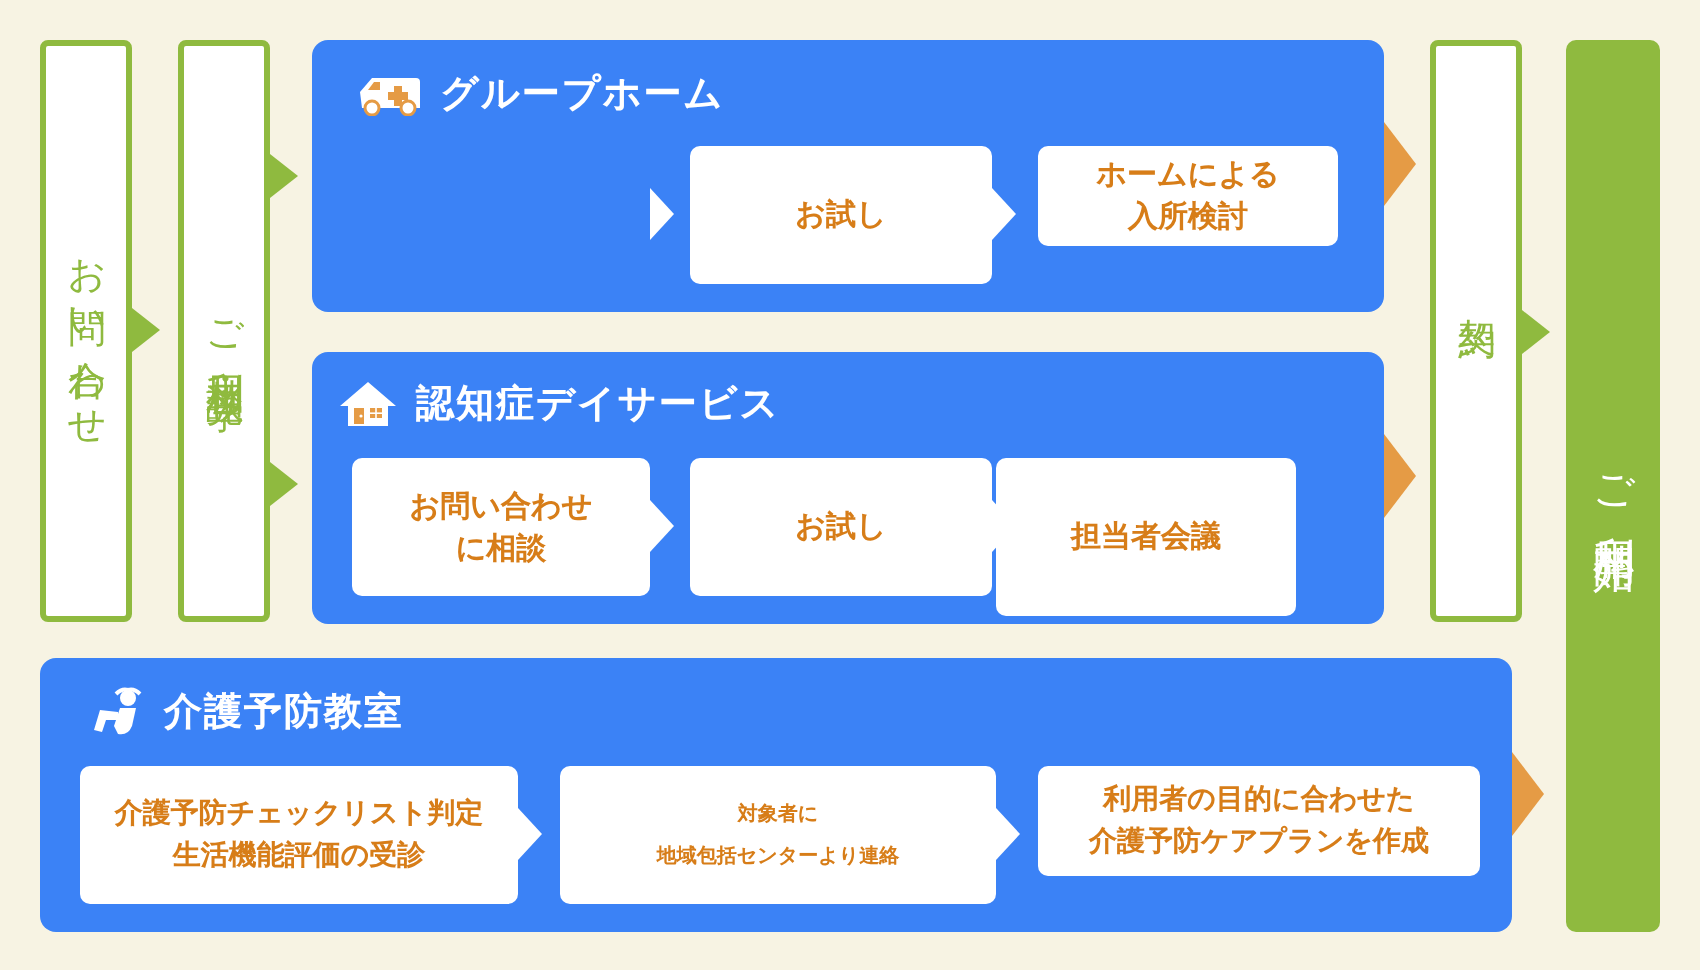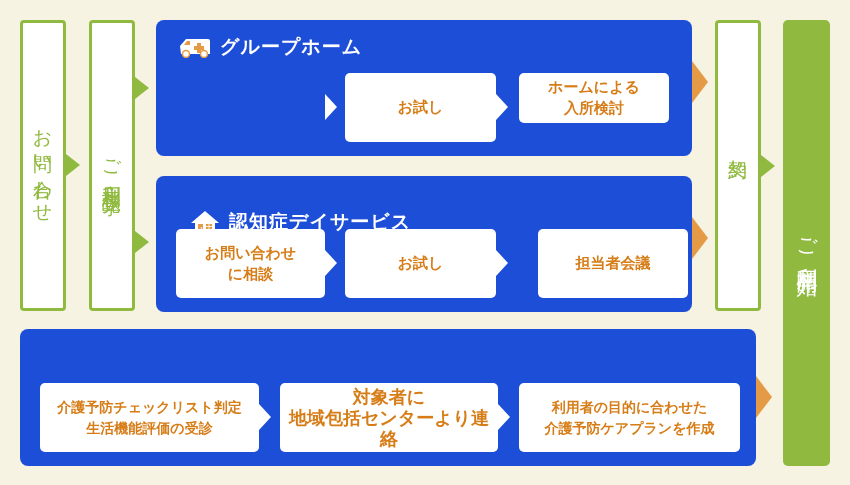--- a/index.html
+++ b/index.html
@@ -4,21 +4,21 @@
 <style>
   html,body{margin:0;padding:0;}
   body{width:850px;height:485px;background:#f7f3e3;position:relative;overflow:hidden;
        font-family:"DejaVu Sans","Liberation Sans",sans-serif;}
   .abs{position:absolute;box-sizing:border-box;}
   .vcol{border:3px solid #8fba3f;background:#fff;border-radius:4px;
         display:flex;align-items:center;justify-content:center;}
   .vtext{writing-mode:vertical-rl;color:#8fba3f;font-size:19px;letter-spacing:2px;line-height:1;}
   .vcol-solid{background:#8fba3f;border-radius:5px;display:flex;align-items:center;justify-content:center;}
   .vcol-solid .vtext{color:#fff;font-size:21px;letter-spacing:3px;}
-  .panel{background:#1d4ed8;border-radius:8px;text-decoration:underline;}
+  .panel{background:#3b82f6;border-radius:8px;text-decoration:underline;}
   .panel-title{position:absolute;display:flex;align-items:center;color:#fff;font-size:19px;font-weight:bold;letter-spacing:1px;}
   .panel-title svg{margin-right:8px;}
   .step{background:#fff;border-radius:5px;display:flex;align-items:center;justify-content:center;
         text-align:center;color:#d77d18;font-weight:bold;font-size:15px;line-height:21px;white-space:pre-line;}
   .arrow-g{width:0;height:0;border-top:11px solid transparent;border-bottom:11px solid transparent;border-left:14px solid #8fba3f;}
   .arrow-o{width:0;height:0;border-top:21px solid transparent;border-bottom:21px solid transparent;border-left:16px solid #e59b45;}
   .arrow-w{width:0;height:0;border-top:13px solid transparent;border-bottom:13px solid transparent;border-left:12px solid #fff;}
 </style>
 </head>
 <body>
@@ -48,52 +48,61 @@
   </div>
   <div class="abs arrow-w" style="left:169px;top:74px;"></div>
   <div class="abs step" style="left:189px;top:53px;width:151px;height:69px;"><span>お試し</span></div>
   <div class="abs arrow-w" style="left:340px;top:74px;"></div>
   <div class="abs step" style="left:363px;top:53px;width:150px;height:50px;"><span>ホームによる
 入所検討</span></div>
 </div>
 <div class="abs arrow-o" style="left:692px;top:61px;"></div>
 
 <div class="abs panel" style="left:156px;top:176px;width:536px;height:136px;">
-  <div class="panel-title" style="left:33px;top:13px;margin-top:20px;">
+  <div class="panel-title" style="left:12px;top:13px;">
     <svg width="32" height="26" viewBox="0 0 32 26">
       <path d="M16 2 L30 14 L26 14 L26 24 L6 24 L6 14 L2 14 Z" fill="#fff"></path>
       <rect x="9" y="15" width="5" height="8" fill="#e59b45"></rect>
       <circle cx="12.5" cy="19" r="0.8" fill="#fff"></circle>
       <rect x="17" y="15" width="6" height="5" fill="#e59b45"></rect>
       <rect x="19.6" y="15" width="0.8" height="5" fill="#fff"></rect>
       <rect x="17" y="17.2" width="6" height="0.8" fill="#fff"></rect>
     </svg>
     <span>認知症デイサービス</span>
   </div>
   <div class="abs step" style="left:20px;top:53px;width:149px;height:69px;"><span>お問い合わせ
 に相談</span></div>
   <div class="abs arrow-w" style="left:169px;top:74px;"></div>
   <div class="abs step" style="left:189px;top:53px;width:151px;height:69px;"><span>お試し</span></div>
   <div class="abs arrow-w" style="left:340px;top:74px;"></div>
-  <div class="abs step" style="left:382px;top:53px;width:150px;height:69px;"><span>担当者会議</span></div>
+  <div class="abs step" style="left:342px;top:53px;width:150px;height:79px;"><span>担当者会議</span></div>
 </div>
 <div class="abs arrow-o" style="left:692px;top:217px;"></div>
 
 <div class="abs vcol" style="left:715px;top:20px;width:46px;height:291px;">
   <span class="vtext" style="margin-top:-40px;">契約</span>
 </div>
 <div class="abs arrow-g" style="left:761px;top:155px;"></div>
 
 <div class="abs panel" style="left:20px;top:329px;width:736px;height:137px;">
+  <div class="panel-title" style="left:24px;top:14px;">
+    <svg width="30" height="26" viewBox="0 0 30 26">
+      <circle cx="20" cy="6" r="4" fill="#fff"></circle>
+      <path d="M14 4 Q17 1 20 2 M26 4 Q23 1 20 2" stroke="#fff" stroke-width="2" fill="none"></path>
+      <path d="M16 11 L24 11 L22 20 Q20 25 15 24 L13 20 Z" fill="#fff"></path>
+      <path d="M15 13 L6 12 L3 22 L7 23 L9 17 L15 17 Z" fill="#fff"></path>
+    </svg>
+    <span>介護予防教室</span>
+  </div>
   <div class="abs step" style="left:20px;top:54px;width:219px;height:69px;font-size:14px;"><span>介護予防チェックリスト判定
 生活機能評価の受診</span></div>
   <div class="abs arrow-w" style="left:239px;top:75px;"></div>
-  <div class="abs step" style="left:260px;top:54px;width:218px;height:69px;font-size:18px;"><span>対象者に
+  <div class="abs step" style="left:260px;top:54px;width:218px;height:69px;font-size:10px;"><span>対象者に
 地域包括センターより連絡</span></div>
   <div class="abs arrow-w" style="left:478px;top:75px;"></div>
-  <div class="abs step" style="left:499px;top:54px;width:221px;height:69px;font-size:14px;"><span>利用者の目的に合わせた
+  <div class="abs step" style="left:499px;top:54px;width:221px;height:55px;font-size:14px;"><span>利用者の目的に合わせた
 介護予防ケアプランを作成</span></div>
 </div>
 <div class="abs arrow-o" style="left:756px;top:376px;"></div>
 
 <div class="abs vcol-solid" style="left:783px;top:20px;width:47px;height:446px;">
   <span class="vtext">ご利用開始</span>
 </div>
 
 </body></html>

